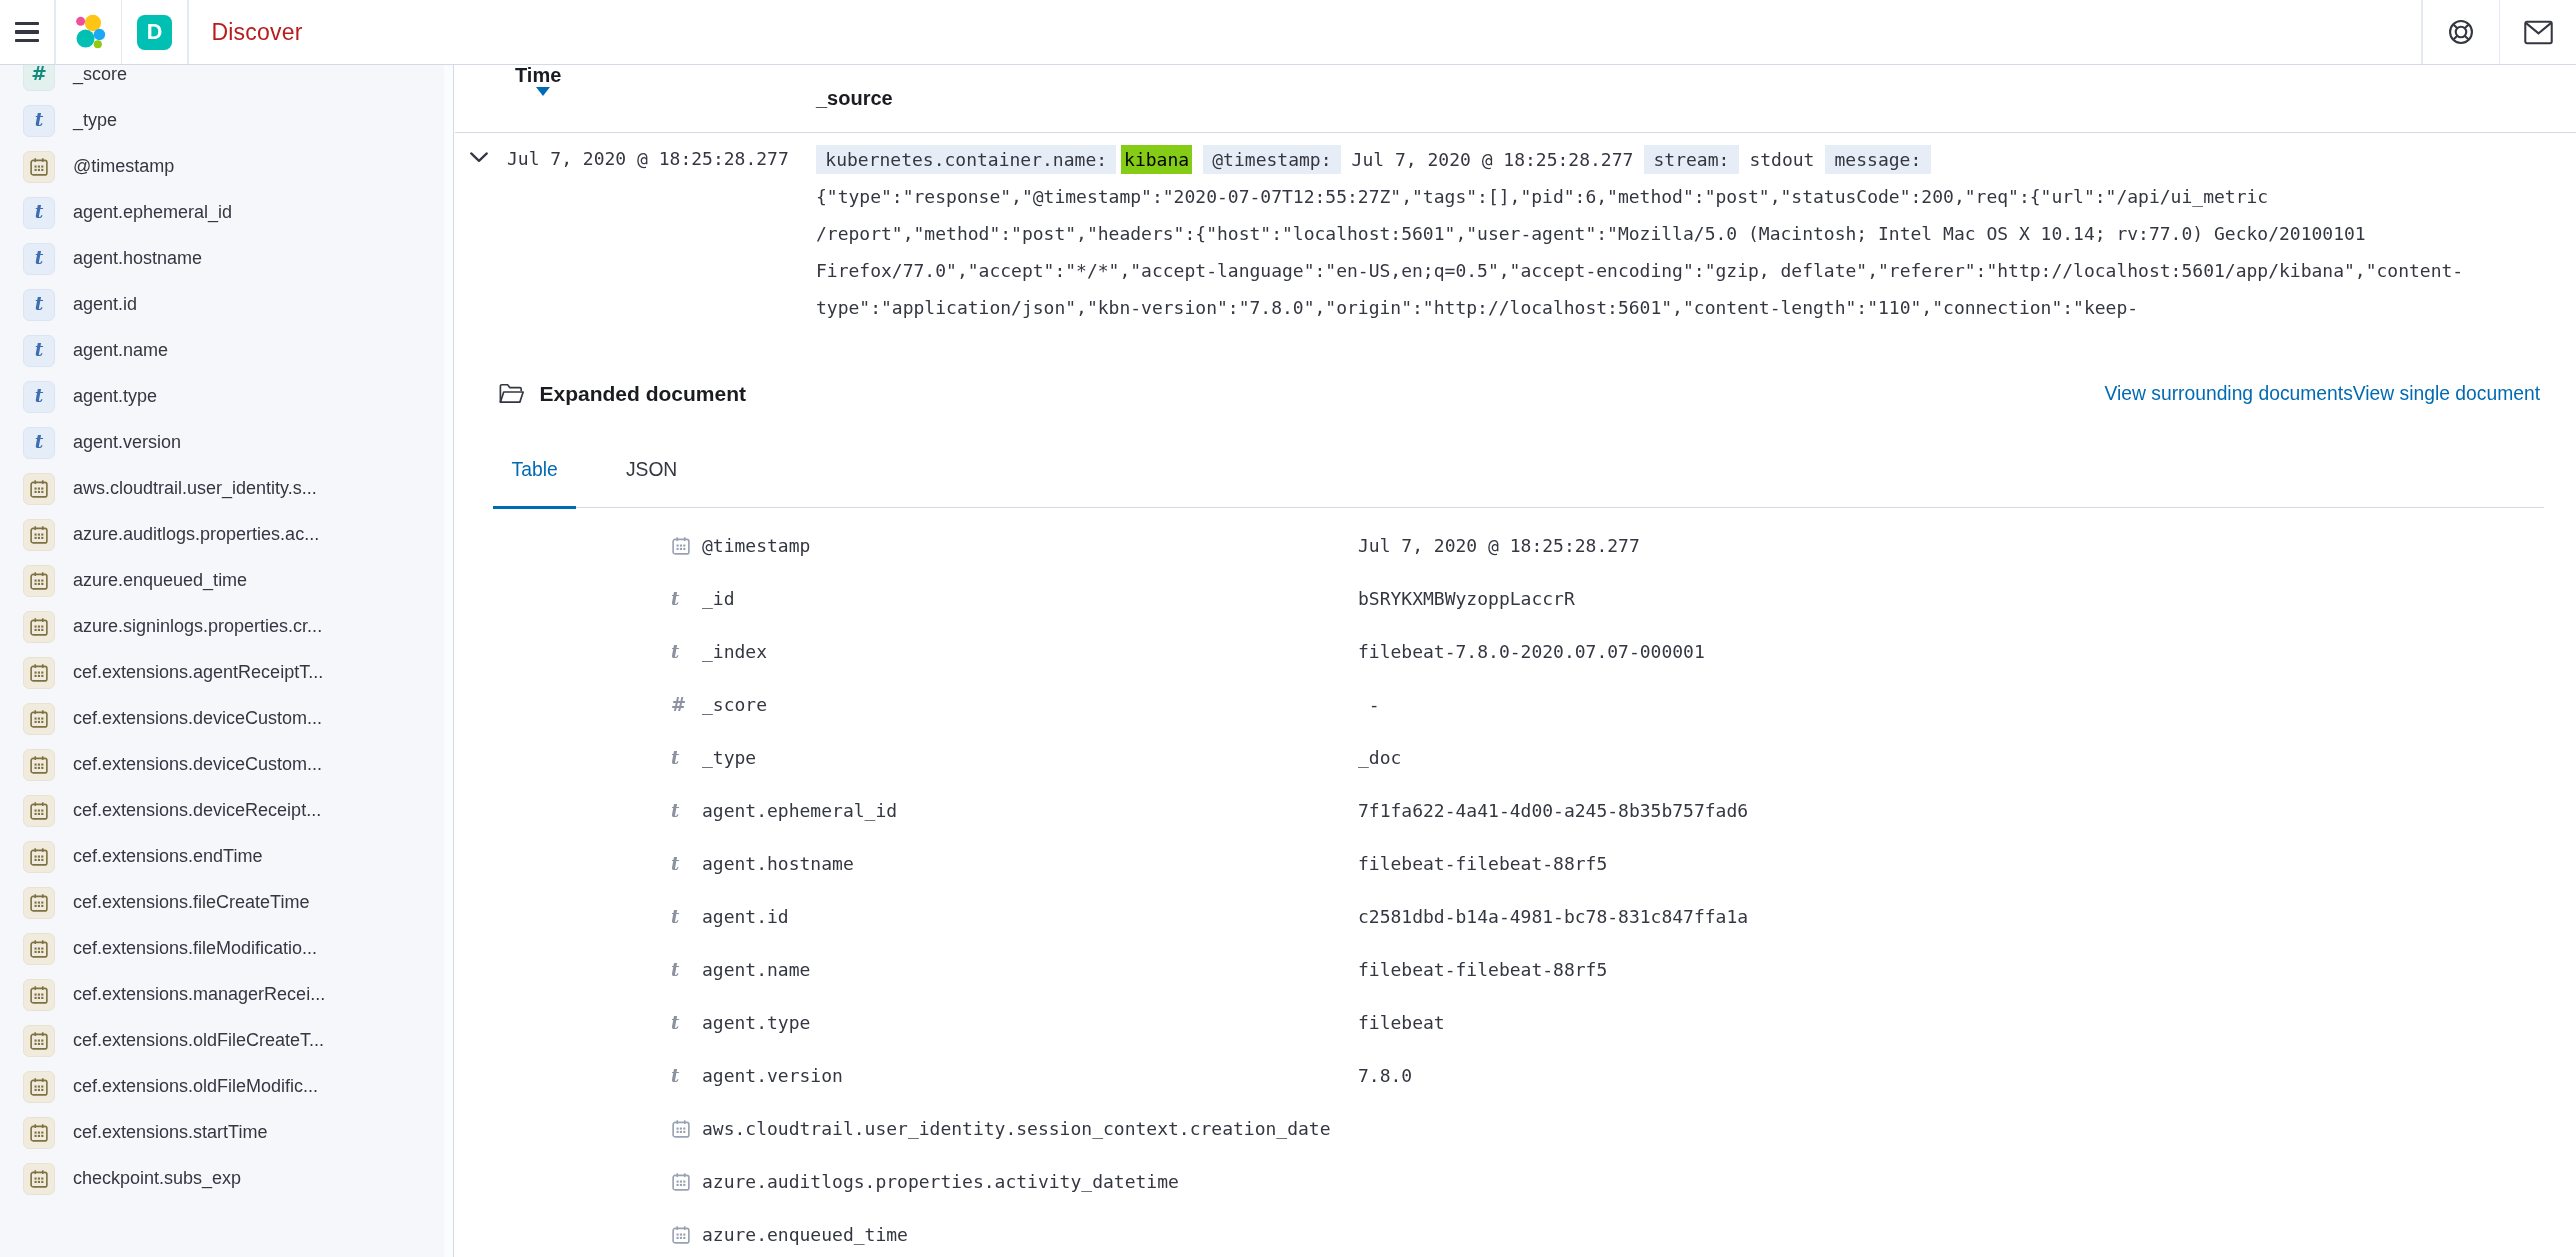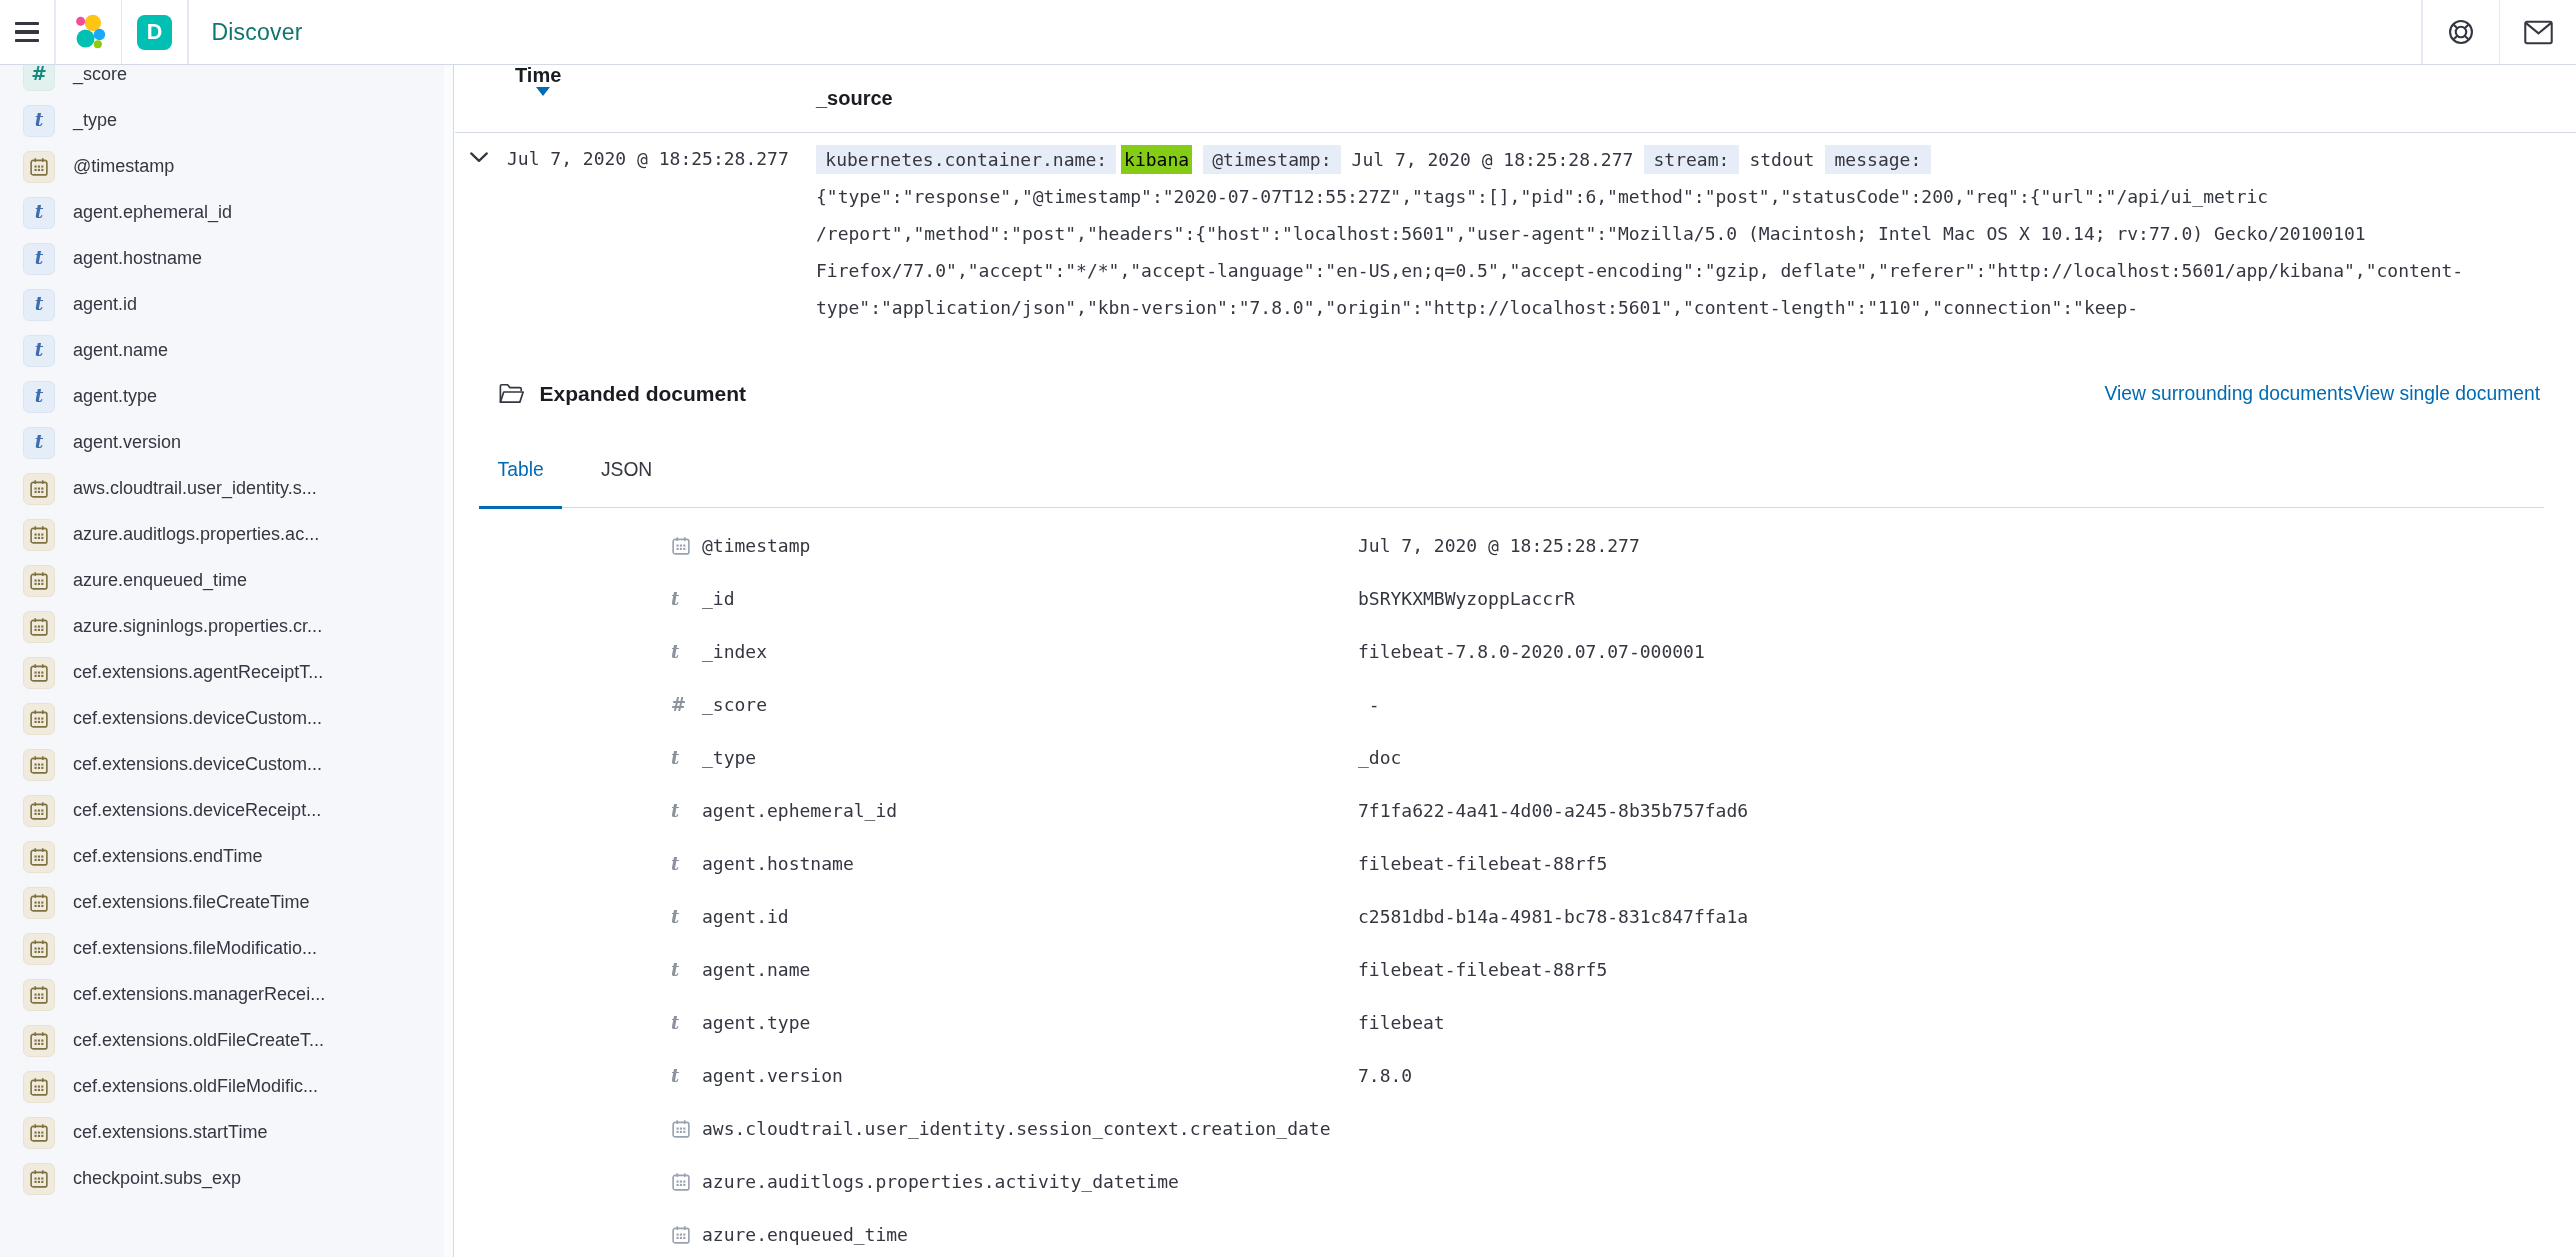--- a/index.html
+++ b/index.html
@@ -13,21 +13,21 @@
   
   .topbar{position:absolute;top:0;left:0;width:100%;height:64px;background:#fff;
     border-bottom:1.5px solid #D3DAE6;display:flex;align-items:center;z-index:5;}
   .tb-divider{width:1.5px;height:100%;background:#E4E9F2;flex:none;}
   .menu-btn{width:54px;height:100%;display:flex;flex-direction:column;justify-content:center;align-items:center;gap:5.4px;cursor:pointer;}
   .menu-btn i{display:block;width:24px;height:3.1px;background:#343741;border-radius:0.8px;}
   .logo-btn{width:65px;height:100%;display:flex;align-items:center;justify-content:center;}
   .dbadge-wrap{width:65px;height:100%;display:flex;align-items:center;justify-content:center;}
   .d-badge{width:35px;height:35px;border-radius:7.7px;background:#00BFB3;color:#fff;
     font-size:21.6px;font-weight:700;display:flex;align-items:center;justify-content:center;}
-  .tb-title{font-size:23px;font-weight:500;color:#0f766e;margin-left:23px;letter-spacing:0.2px;}
+  .tb-title{font-size:23px;font-weight:500;color:#b91c1c;margin-left:23px;letter-spacing:0.2px;}
   .tb-right{margin-left:auto;display:flex;align-items:center;height:100%;}
   .tb-iconbtn{width:76px;height:100%;display:flex;align-items:center;justify-content:center;cursor:pointer;}
 
   
   .sidebar{position:absolute;left:0;top:64px;bottom:0;width:453px;background:#F5F7FA;
     border-right:1.5px solid #D3DAE6;overflow:hidden;}
   .sidebar .gutter{position:absolute;right:0;top:0;bottom:0;width:9.3px;background:#FBFCFD;}
   .field-list{margin-top:-12.4px;}
   .field-item{height:46px;display:flex;align-items:center;padding-left:23px;cursor:pointer;}
   .fbadge{width:30px;height:30px;border-radius:6.2px;flex:none;display:flex;align-items:center;justify-content:center;margin-right:18px;}
@@ -57,22 +57,22 @@
   .src-val{margin-right:10.8px;font-family:"DejaVu Sans Mono",monospace;}
   .src-val.hl{background:#84cc16;color:#000;padding:3.9px 3.1px;margin-left:-6.2px;}
   .msg-line{height:37px;line-height:37px;white-space:nowrap;overflow:hidden;
     font-size:18px;color:#343741;font-family:"DejaVu Sans Mono",monospace;}
 
   .exp-header{position:absolute;left:44px;top:308px;height:43px;display:flex;align-items:center;}
   .exp-title{font-size:21px;font-weight:700;color:#1A1C21;margin-left:15.5px;}
   .exp-links{position:absolute;right:36px;top:308px;height:43px;display:flex;align-items:center;}
   .exp-link{font-size:19.3px;font-weight:500;color:#006BB4;cursor:pointer;white-space:nowrap;}
 
-  .tabs-row{position:absolute;left:24px;right:32px;top:370px;height:73px;
-    border-bottom:1.5px solid #D3DAE6;display:flex;align-items:stretch;gap:20px;}
+  .tabs-row{position:absolute;left:38px;right:32px;top:370px;height:73px;
+    border-bottom:1.5px solid #D3DAE6;display:flex;align-items:stretch;gap:31px;}
   .tab{display:flex;align-items:center;padding:0 18.6px;font-size:19.3px;color:#343741;cursor:pointer;
     border-bottom:3.1px solid transparent;margin-bottom:-2.3px;}
   .tab.active{color:#006BB4;border-bottom-color:#006BB4;font-weight:500;}
 
   .doc-table{position:absolute;left:0;right:0;top:455px;}
   .doc-row{height:53px;display:flex;align-items:center;padding-left:216px;}
   .doc-row .ficon{width:31px;flex:none;display:flex;align-items:center;color:#98A2B3;}
   .doc-row .ficon .glyph{font-family:"DejaVu Serif",serif;font-style:italic;font-weight:700;font-size:18px;color:#8C939F;}
   .doc-field{width:656px;flex:none;font-size:18px;color:#343741;white-space:nowrap;font-family:"DejaVu Sans Mono",monospace;}
   .doc-value{font-size:18px;color:#343741;white-space:pre;font-family:"DejaVu Sans Mono",monospace;}

